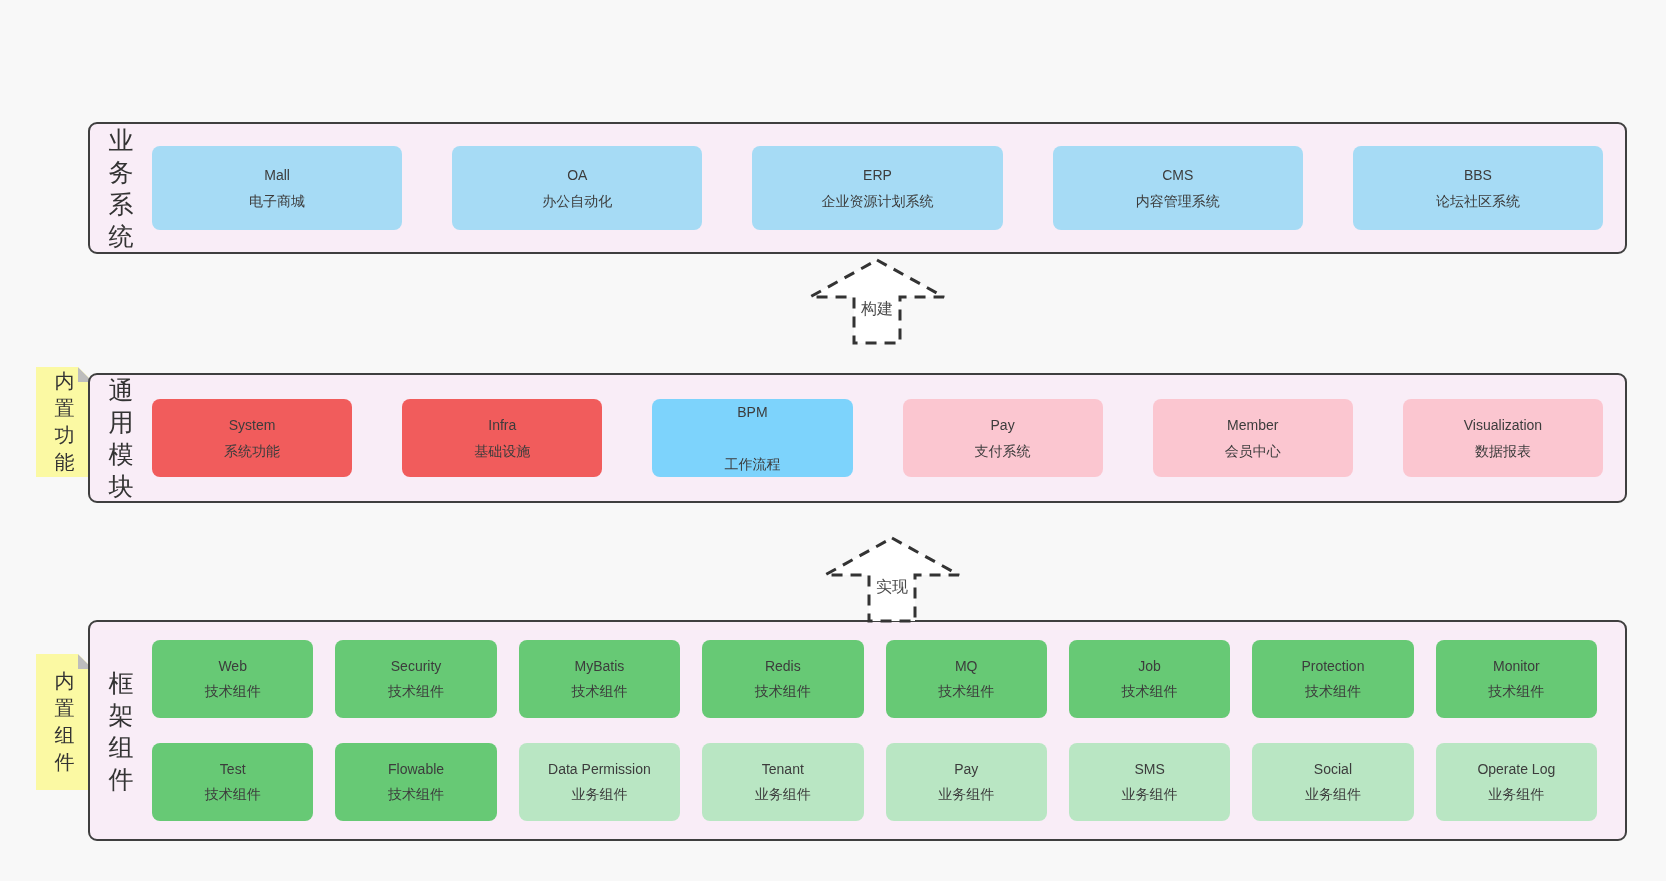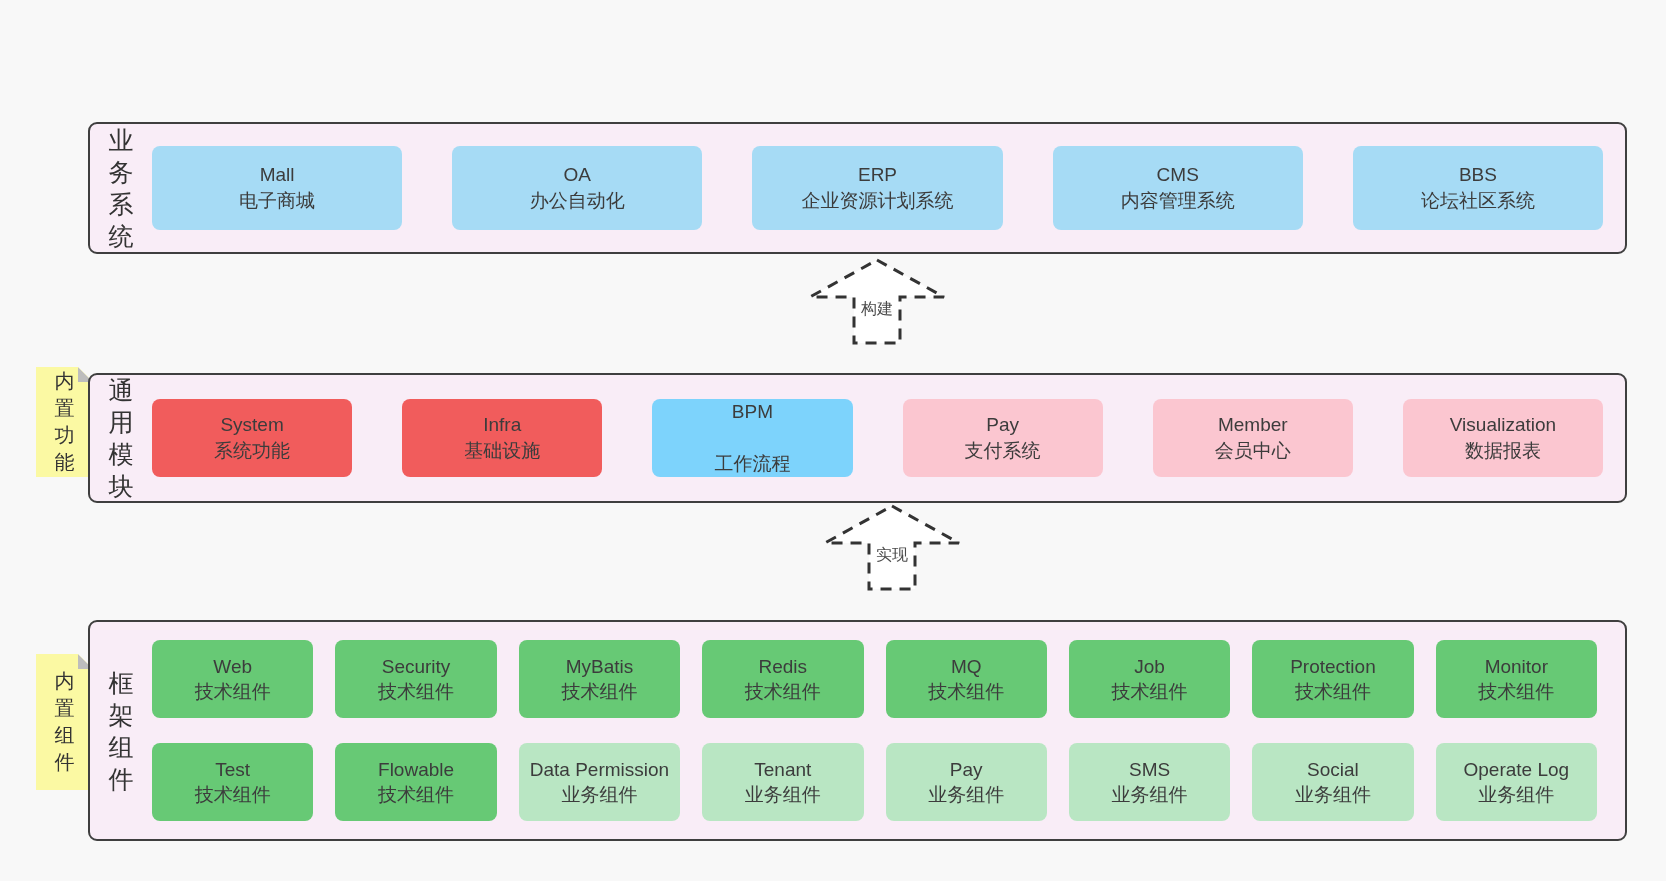--- a/index.html
+++ b/index.html
@@ -25,21 +25,21 @@
     text-align:center;
     font-size:25px; line-height:32px;
     color:#333;
   }
   .boxes { flex:1; display:flex; gap:50px; padding-right:22px; align-items:center; }
   .box {
     flex:1;
     border-radius:8px;
     display:flex; flex-direction:column; justify-content:center;
     text-align:center;
-    font-size:19px; line-height:26px;
+    font-size:14px; line-height:26px;
     color:#3c3c3c;
   }
   #band-0 .box { height:84px; }
   #band-1 .box { height:78px; }
 
   
   .band-rows .rows { flex:1; display:flex; flex-direction:column; gap:25px; padding-right:28px; }
   .band-rows .boxes { gap:22px; padding-right:0; }
   .band-rows .box { height:78px; line-height:25px; }
 
@@ -134,21 +134,21 @@
           <div class="box-name">Member</div>
           <div class="box-sub">会员中心</div>
         </div>
         <div class="box" style="background: rgb(251, 198, 208);">
           <div class="box-name">Visualization</div>
           <div class="box-sub">数据报表</div>
         </div>
       </div>
   </section>
 
-  <div class="arrow" style="left:822px;top:504px">
+  <div class="arrow" style="left:822px;top:536px">
     <svg width="140" height="88" viewBox="0 0 140 88">
       <polygon points="70,2 137,39 93,39 93,85 47,85 47,39 3,39" fill="#ffffff" stroke="#333333" stroke-width="3" stroke-dasharray="11 8" stroke-linejoin="miter"></polygon>
     </svg>
     <span class="arrow-label">实现</span>
   </div>
 
   <div class="sticky" style="left:36px;top:654px;height:136px">
     <span class="sticky-text">内<br>置<br>组<br>件</span>
   </div>
 

